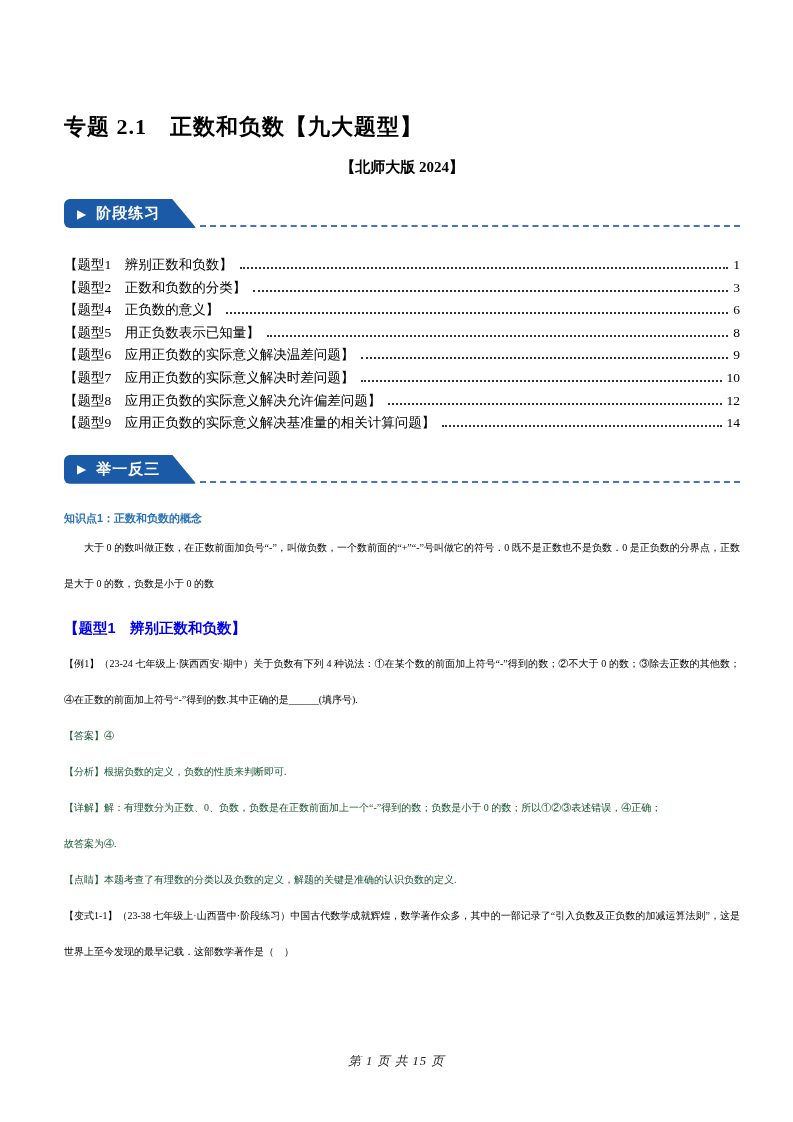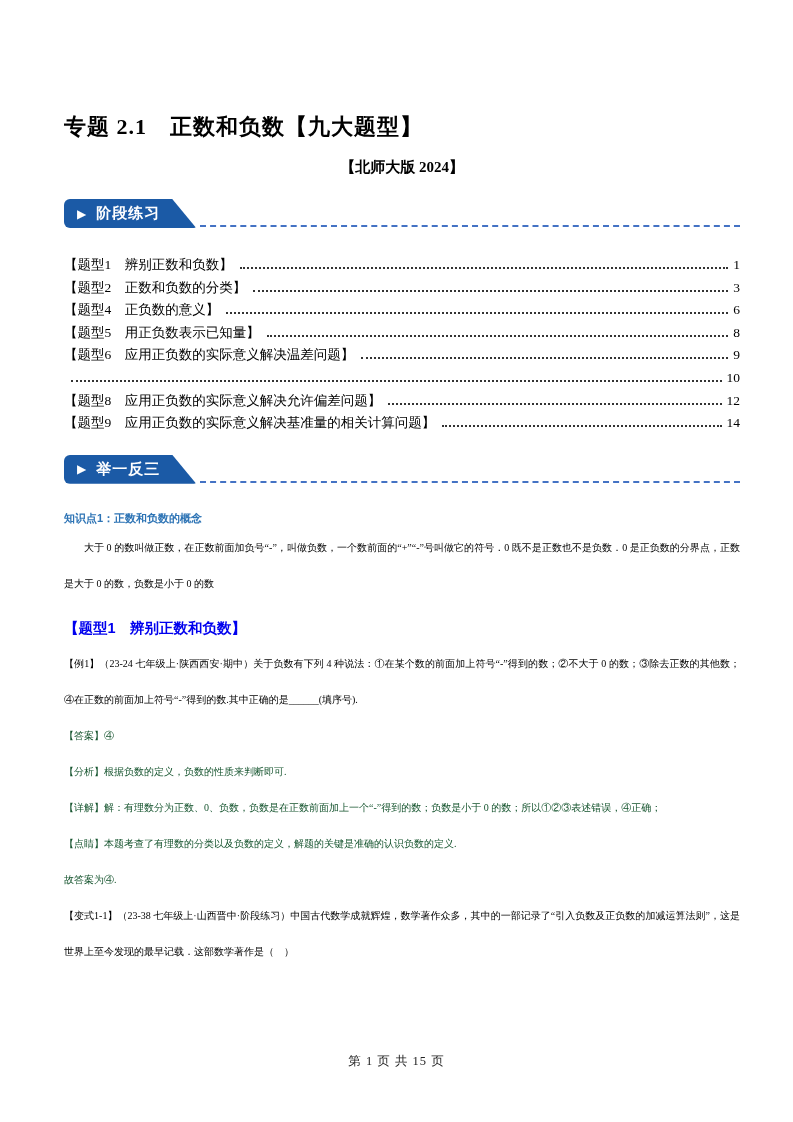--- a/index.html
+++ b/index.html
@@ -46,21 +46,21 @@
 
   .type-heading {
     margin-top:8px; color:#0000EE; font-weight:bold; font-size:14.5px; line-height:36px;
     font-family:"Liberation Sans","DejaVu Sans",sans-serif;
   }
 
   .red { color:#14532d; }
 
   .page-footer {
     position:absolute; left:0; right:0; bottom:52px;
-    text-align:center; font-size:12.5px; color:#222; letter-spacing:1px;
+    text-align:center; font-size:12.5px; color:#222; letter-spacing:1px;font-style:italic;
   }
 </style>
 </head>
 <body>
 
 <div class="page-inner">
 
   <div class="doc-title">专题 2.1　正数和负数【九大题型】</div>
   <div class="doc-subtitle">【北师大版 2024】</div>
 
@@ -92,20 +92,21 @@
       <span class="toc-label">【题型5　用正负数表示已知量】</span>
       <span class="toc-leader"></span>
       <span class="toc-page">8</span>
     </div>
     <div class="toc-row">
       <span class="toc-label">【题型6　应用正负数的实际意义解决温差问题】</span>
       <span class="toc-leader"></span>
       <span class="toc-page">9</span>
     </div>
     <div class="toc-row">
+      <span class="toc-label">【题型7　应用正负数的实际意义解决时差问题】</span>
       <span class="toc-leader"></span>
       <span class="toc-page">10</span>
     </div>
     <div class="toc-row">
       <span class="toc-label">【题型8　应用正负数的实际意义解决允许偏差问题】</span>
       <span class="toc-leader"></span>
       <span class="toc-page">12</span>
     </div>
     <div class="toc-row">
       <span class="toc-label">【题型9　应用正负数的实际意义解决基准量的相关计算问题】</span>
@@ -124,19 +125,19 @@
 
   <div class="kp-heading">知识点1：正数和负数的概念</div>
   <p class="bodytext kp-body">大于 0 的数叫做正数，在正数前面加负号“-”，叫做负数，一个数前面的“+”“-”号叫做它的符号．0 既不是正数也不是负数．0 是正负数的分界点，正数是大于 0 的数，负数是小于 0 的数</p>
 
   <div class="type-heading">【题型1　辨别正数和负数】</div>
 
   <p class="bodytext">【例1】（23-24 七年级上·陕西西安·期中）关于负数有下列 4 种说法：①在某个数的前面加上符号“-”得到的数；②不大于 0 的数；③除去正数的其他数；④在正数的前面加上符号“-”得到的数.其中正确的是______(填序号).</p>
   <p class="bodytext red">【答案】④</p>
   <p class="bodytext red">【分析】根据负数的定义，负数的性质来判断即可.</p>
   <p class="bodytext red">【详解】解：有理数分为正数、0、负数，负数是在正数前面加上一个“-”得到的数；负数是小于 0 的数；所以①②③表述错误，④正确；</p>
+  <p class="bodytext red">故答案为④.</p>
   <p class="bodytext red">【点睛】本题考查了有理数的分类以及负数的定义，解题的关键是准确的认识负数的定义.</p>
-  <p class="bodytext red">故答案为④.</p>
   <p class="bodytext">【变式1-1】（23-38 七年级上·山西晋中·阶段练习）中国古代数学成就辉煌，数学著作众多，其中的一部记录了“引入负数及正负数的加减运算法则”，这是世界上至今发现的最早记载．这部数学著作是（　）</p>
 
 </div>
 
 <div class="page-footer">第 1 页 共 15 页</div>
 
 </body></html>

